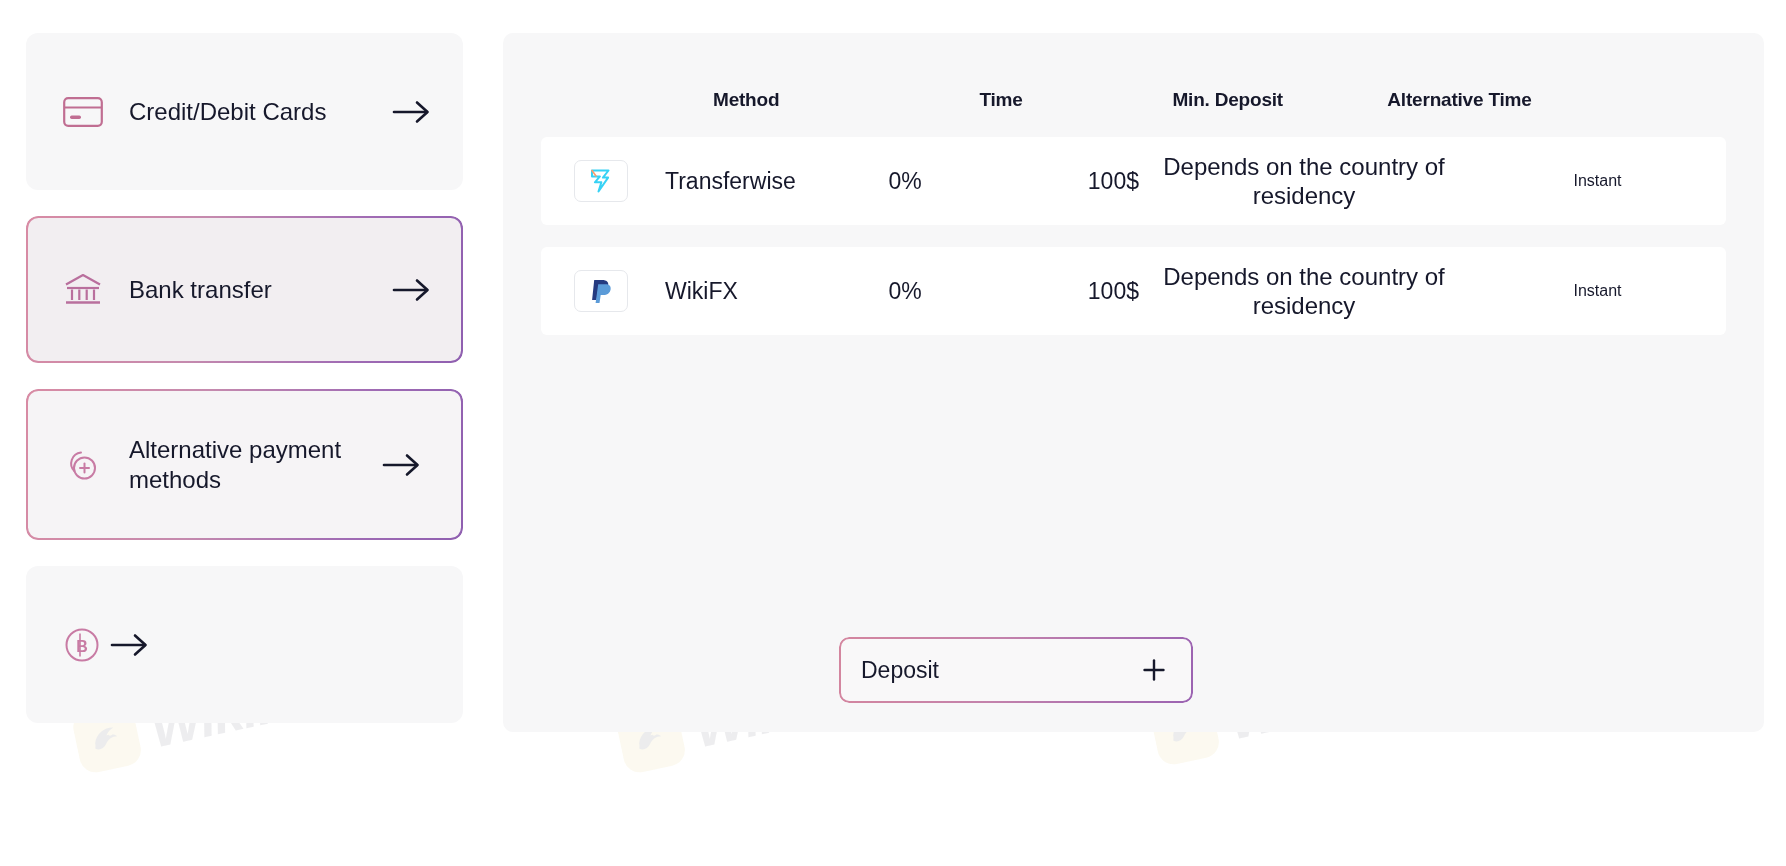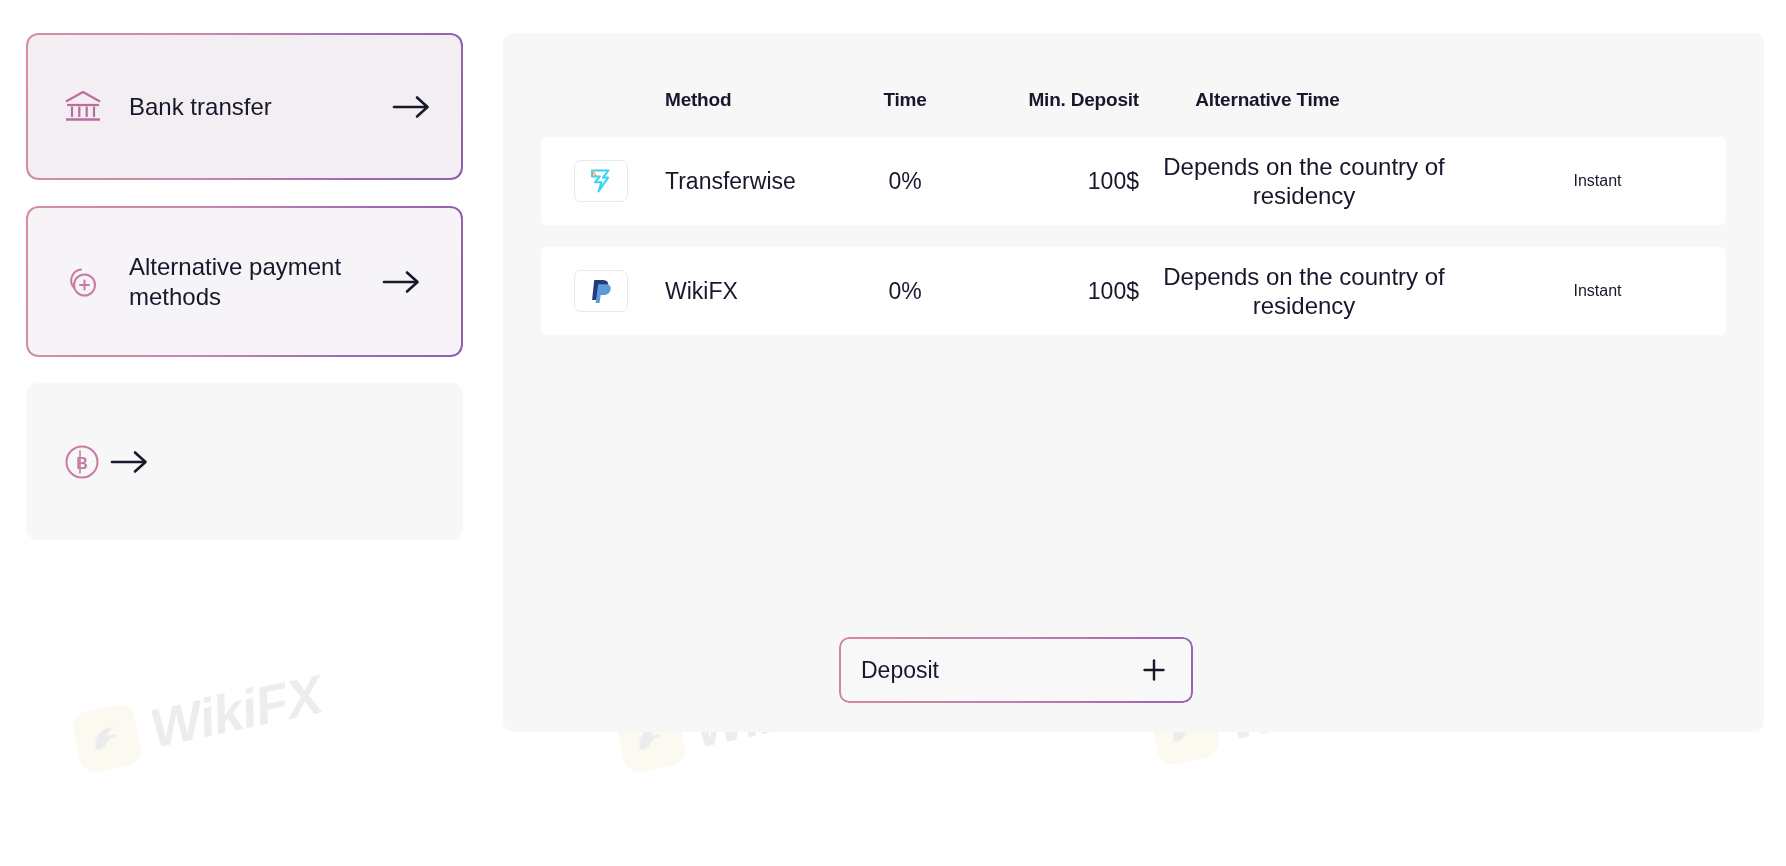--- a/index.html
+++ b/index.html
@@ -153,20 +153,21 @@
   .trow {
     display: flex;
     align-items: center;
     width: 100%;
   }
 
   .thead {
     height: 104px;
     padding-top: 56px;
     align-items: flex-start;
+    gap: 48px;
   }
   .thead .cell {
     font-size: 19px;
     font-weight: 700;
     color: #16182b;
     letter-spacing: -0.2px;
     font-family: "Liberation Sans", sans-serif;
   }
 
   .tbody-row {
@@ -329,20 +330,36 @@
             <path d="M8 22c3-9 12-13 20-11-3 1-6 3-8 6 4-1 8 0 10 3-5-1-9 1-12 5-3 4-8 5-11 2 1-2 1-4 1-5z" fill="#b9bbc2" opacity="0.85"></path>
             <circle cx="24" cy="16" r="2" fill="#f4eccd"></circle>
           </svg>
       </div>
       <div class="wm-text">WikiFX</div>
     </div>
   </div>
 
   <div class="left-col">
 
+    <div class="method-card plain card-h-157">
+      <div class="mc-icon">
+        <svg width="40" height="30" viewBox="0 0 40 30" fill="none">
+          <rect x="1.2" y="1.2" width="37.6" height="27.6" rx="4" stroke="#c06e92" stroke-width="2.2"></rect>
+          <line x1="1.6" y1="10.5" x2="38.4" y2="10.5" stroke="#c06e92" stroke-width="2.2"></line>
+          <rect x="7" y="18.5" width="11" height="3.4" rx="1.7" fill="#c06e92"></rect>
+        </svg>
+      </div>
+      <div class="mc-label">Credit/Debit Cards</div>
+      <div class="mc-arrow">
+        <svg width="40" height="26" viewBox="0 0 40 26" fill="none">
+          <line x1="2" y1="13" x2="35" y2="13" stroke="#16182b" stroke-width="2.6" stroke-linecap="round"></line>
+          <polyline points="25,3.5 35.5,13 25,22.5" fill="none" stroke="#16182b" stroke-width="2.6" stroke-linecap="round" stroke-linejoin="round"></polyline>
+        </svg>
+      </div>
+    </div>
 
     <div class="method-card bordered card-h-147">
       <div class="mc-icon">
         <svg width="40" height="36" viewBox="0 0 40 36" fill="none">
           <polyline points="3,12.5 20,3 37,12.5" fill="none" stroke="#b96f9d" stroke-width="2.2" stroke-linejoin="round"></polyline>
           <line x1="4" y1="16" x2="36" y2="16" stroke="#b96f9d" stroke-width="2.2"></line>
           <line x1="9" y1="17.5" x2="9" y2="28" stroke="#b96f9d" stroke-width="2.2"></line>
           <line x1="16.3" y1="17.5" x2="16.3" y2="28" stroke="#b96f9d" stroke-width="2.2"></line>
           <line x1="23.7" y1="17.5" x2="23.7" y2="28" stroke="#b96f9d" stroke-width="2.2"></line>
           <line x1="31" y1="17.5" x2="31" y2="28" stroke="#b96f9d" stroke-width="2.2"></line>

